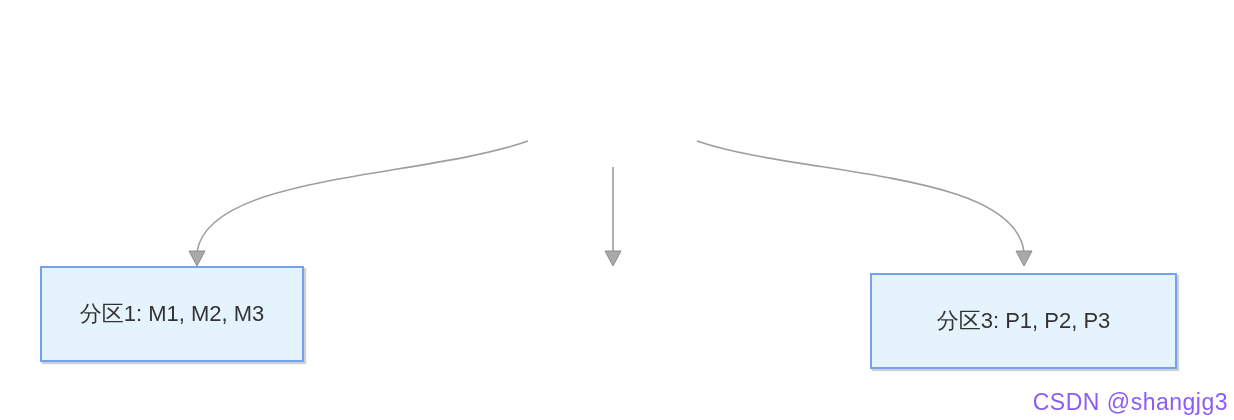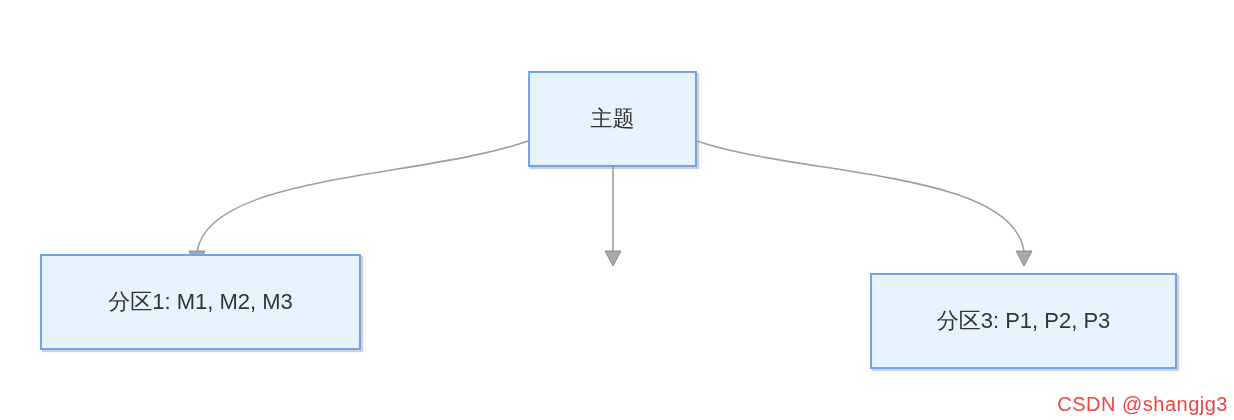--- a/index.html
+++ b/index.html
@@ -37,42 +37,42 @@
     white-space: nowrap;
   }
   .node-root {
     left: 528px;
     top: 71px;
     width: 169px;
     height: 96px;
   }
   .node-p1 {
     left: 40px;
-    top: 254px;
-    width: 321px;
+    top: 266px;
+    width: 264px;
     height: 96px;
   }
   .node-p2 {
     left: 456px;
     top: 266px;
     width: 313px;
     height: 96px;
   }
   .node-p3 {
     left: 870px;
     top: 273px;
     width: 307px;
     height: 96px;
   }
   .watermark {
     position: absolute;
     right: 6px;
     bottom: 4px;
-    font-size: 20px;
-    color: #ef4444;
+    font-size: 23px;
+    color: #8b5cf6;
     text-shadow: 1px 1px 0 #ffffff;
     letter-spacing: 0.5px;
   }
 </style>
 </head>
 <body>
 
 <div class="canvas">
 
   <svg class="edge-layer" width="1234" height="420" viewBox="0 0 1234 420" xmlns="http://www.w3.org/2000/svg" aria-hidden="true">
@@ -80,23 +80,20 @@
     <path d="M528,141 C424,178 208,174 197,252" fill="none" stroke="#9e9e9e" stroke-width="1.6"></path>
     <polygon points="197,266 189,251 205,251" fill="#a9a9a9" stroke="#8c8c8c" stroke-width="1"></polygon>
 
     <path d="M613,167 L613,252" fill="none" stroke="#9e9e9e" stroke-width="1.6"></path>
     <polygon points="613,266 605,251 621,251" fill="#a9a9a9" stroke="#8c8c8c" stroke-width="1"></polygon>
 
     <path d="M697,141 C798,176 1014,170 1024,252" fill="none" stroke="#9e9e9e" stroke-width="1.6"></path>
     <polygon points="1024,266 1016,251 1032,251" fill="#a9a9a9" stroke="#8c8c8c" stroke-width="1"></polygon>
   </svg>
 
-  <div class="node node-root">
-    <span>主题</span>
-  </div>
 
   <div class="node node-p1">
     <span>分区1: M1, M2, M3</span>
   </div>
 
 
   <div class="node node-p3">
     <span>分区3: P1, P2, P3</span>
   </div>
 

